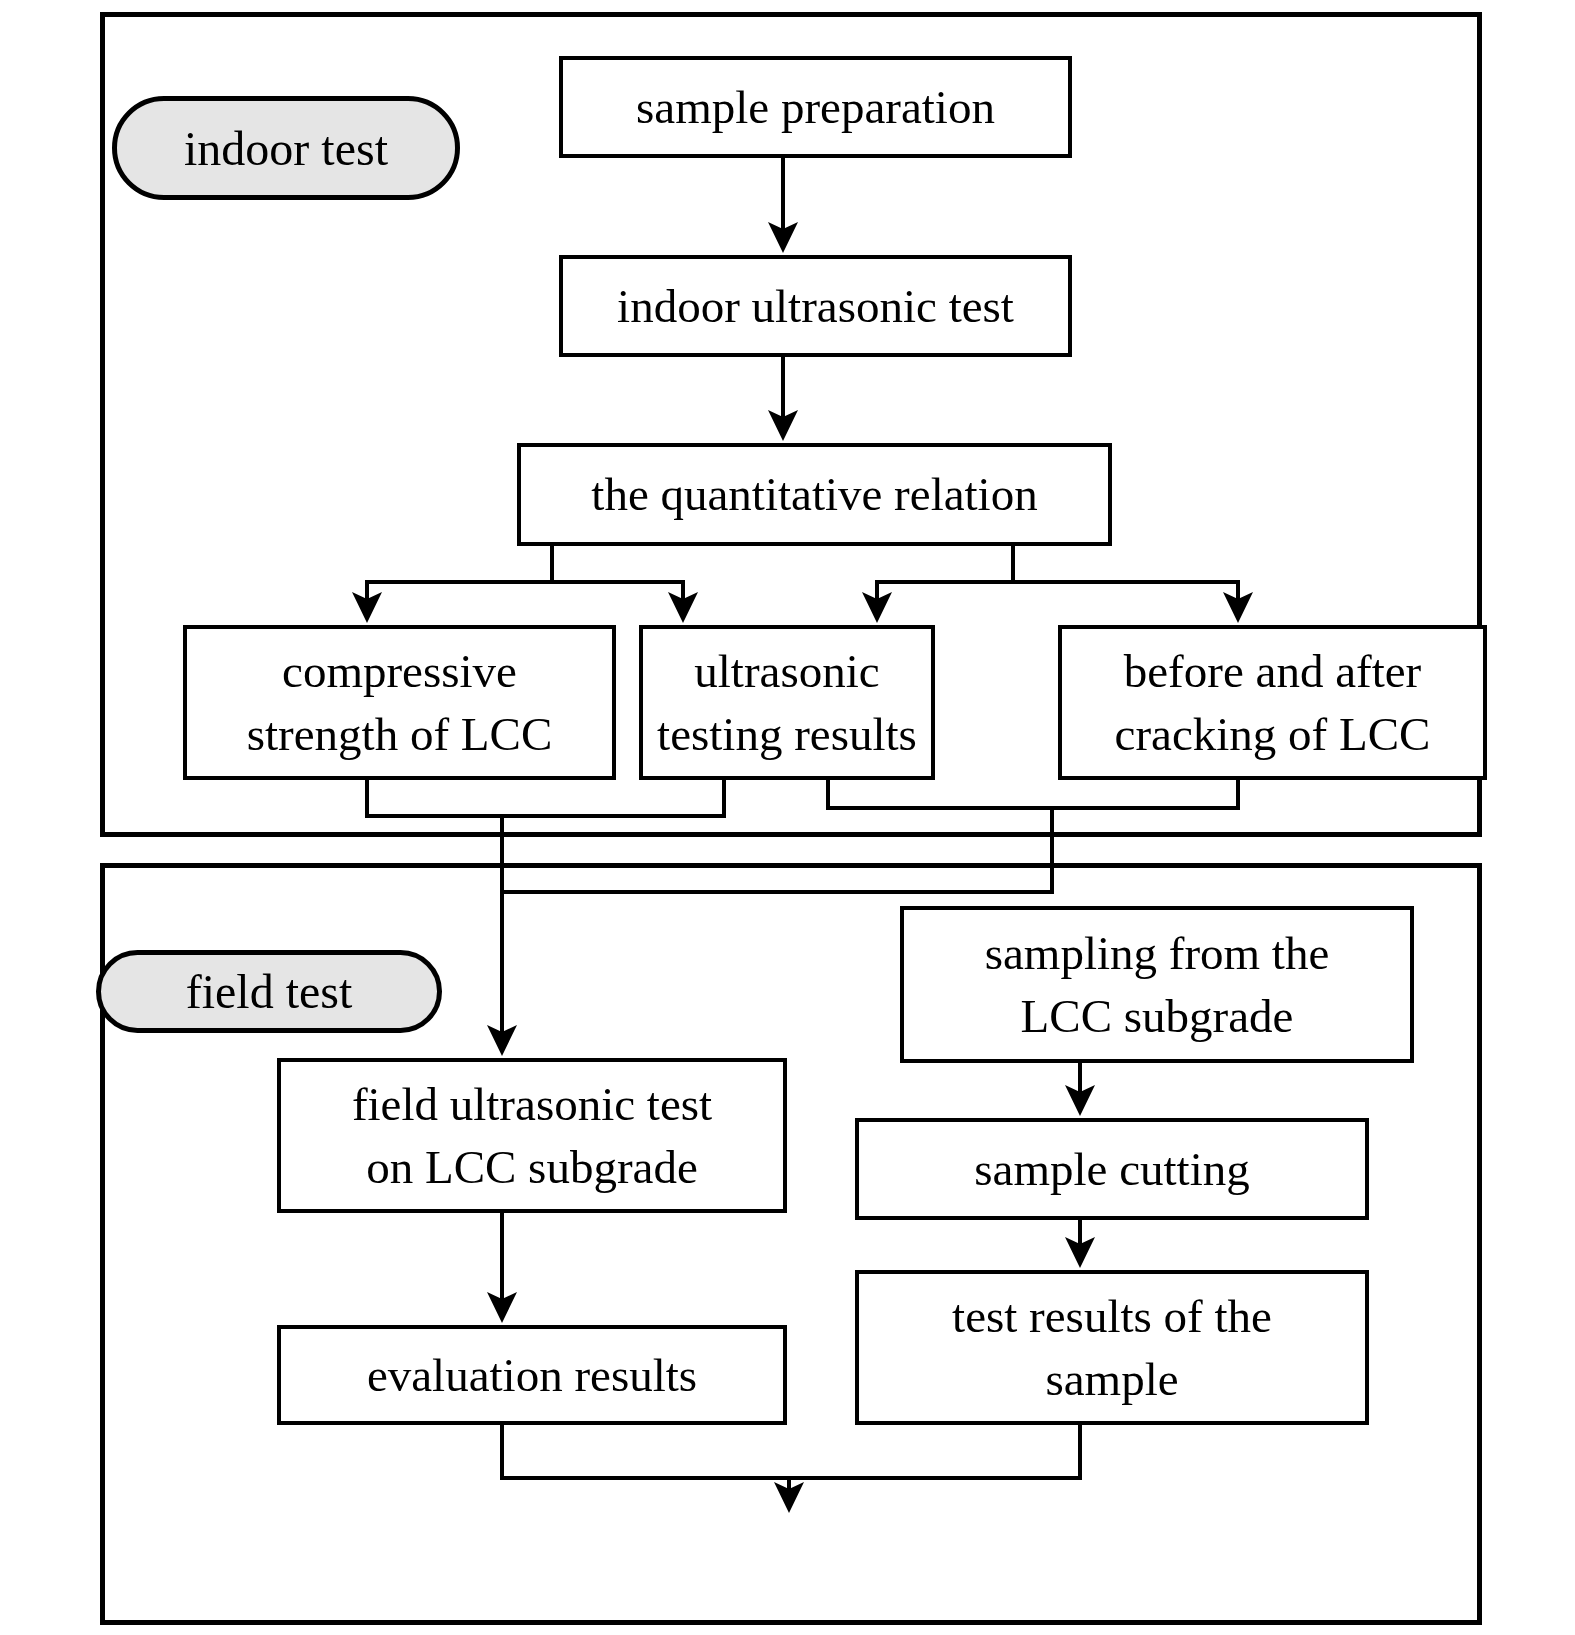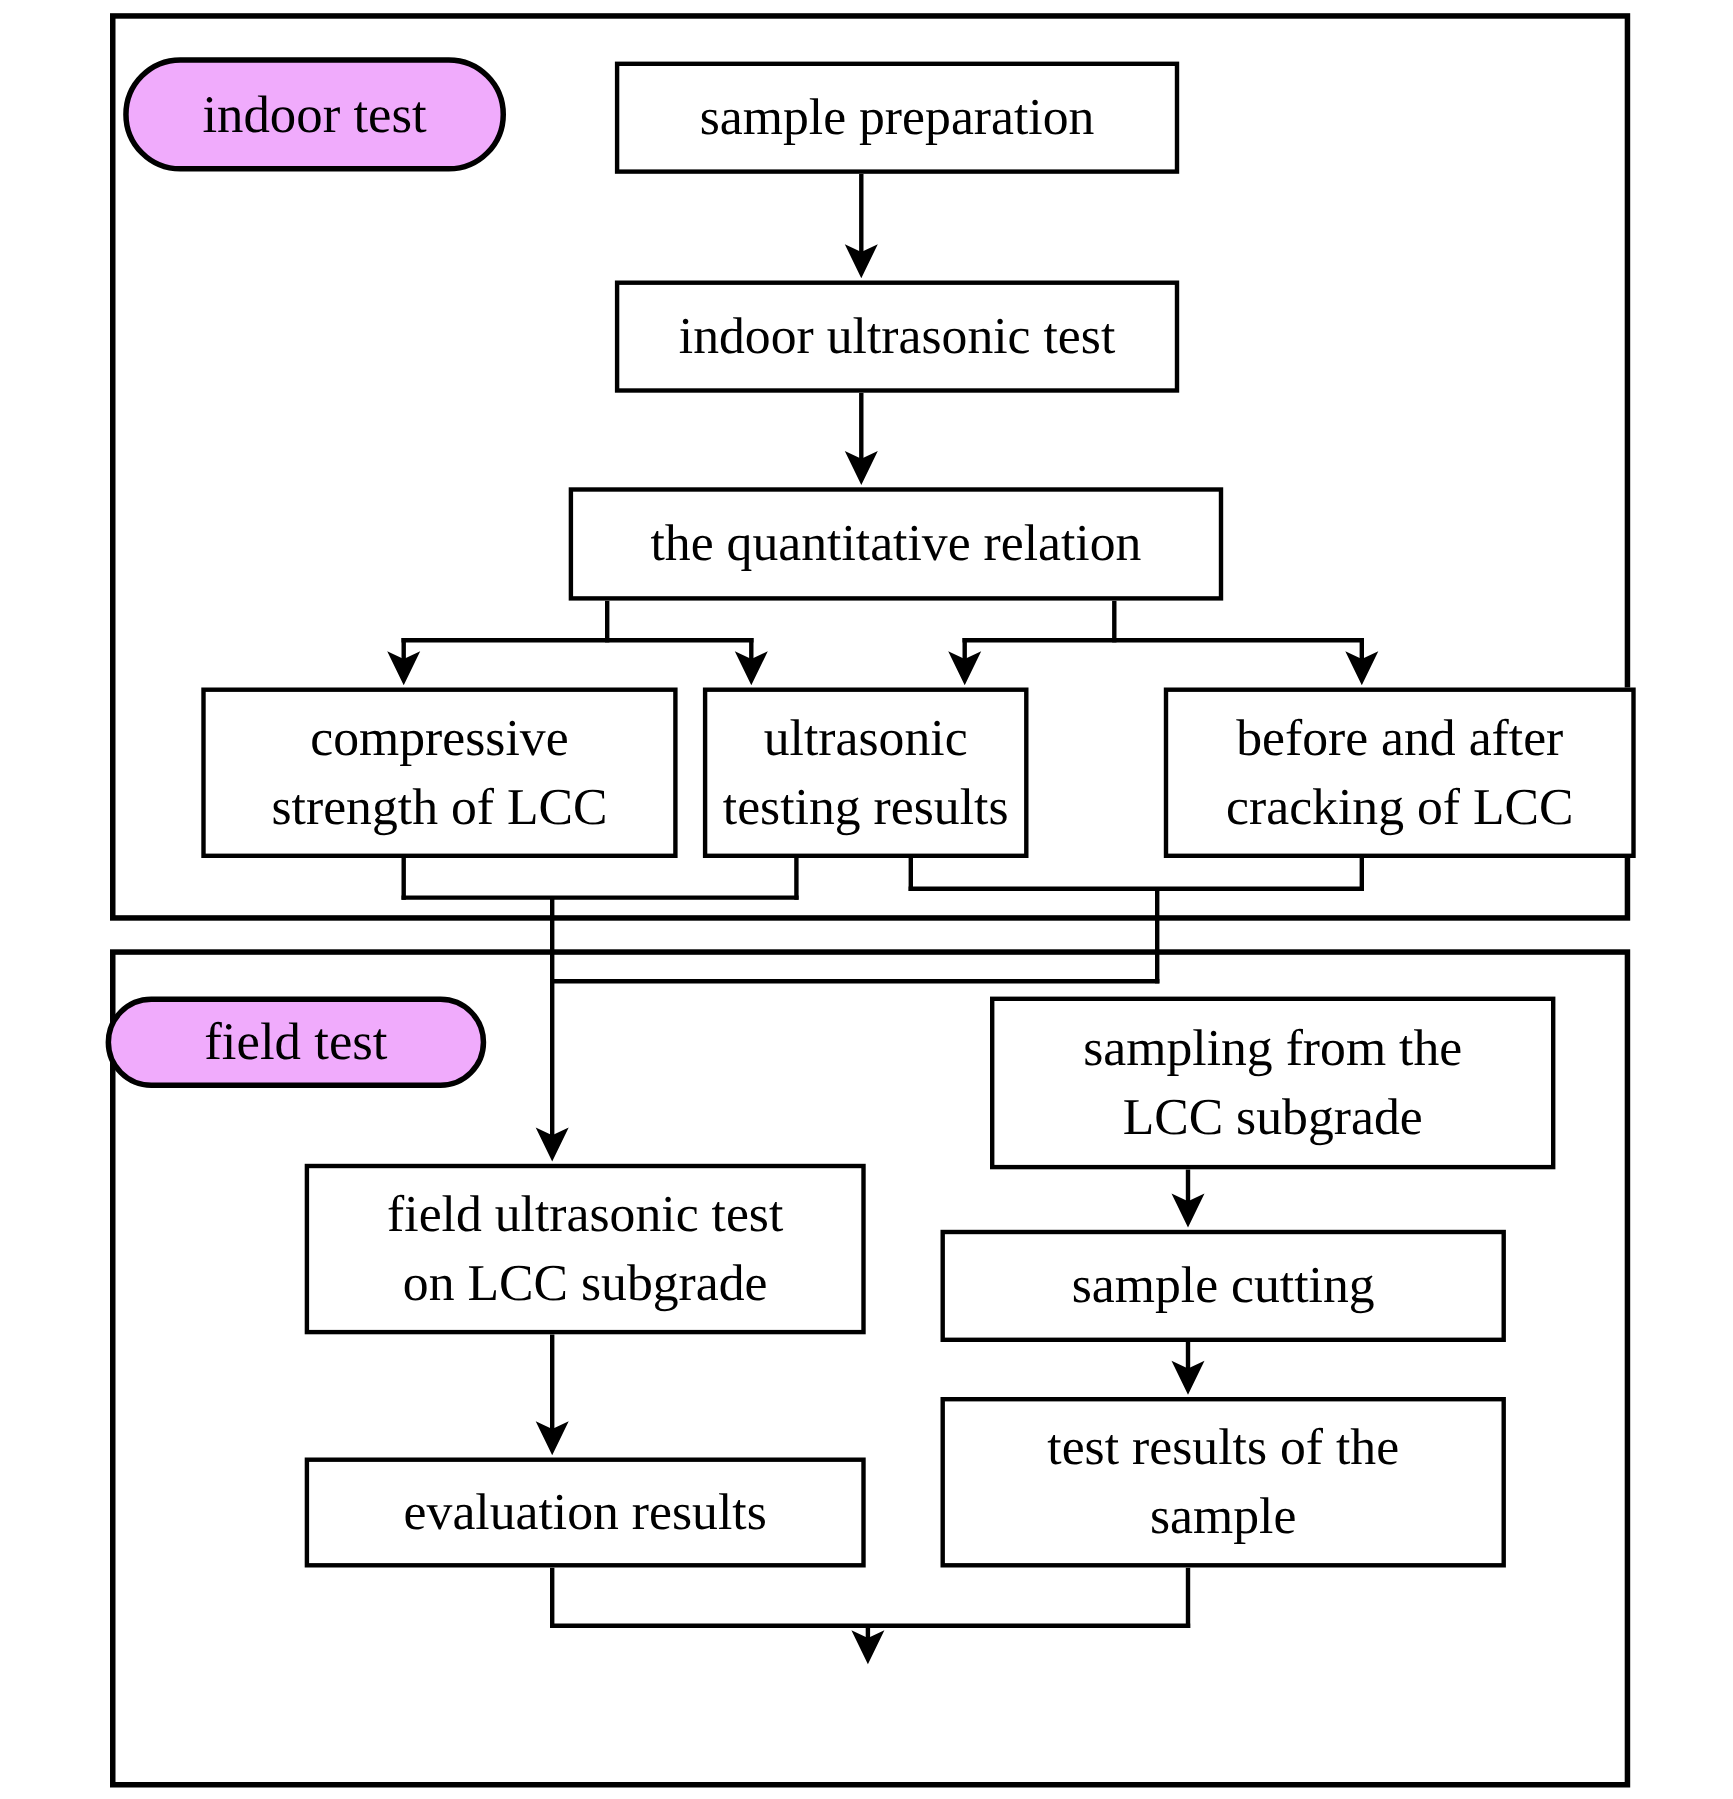--- a/index.html
+++ b/index.html
@@ -33,27 +33,28 @@
     text-align:center;
     font-size:47px;
     line-height:1.32;
     white-space:pre-line;
     z-index:2;
     margin-left:32px;
   }
   .pill{
     position:absolute;
     box-sizing:border-box;
-    background:#f0abfc;
+    background:#e5e5e5;
     border:5px solid #000000;
     border-radius:56px;
     display:flex;align-items:center;justify-content:center;
     text-align:center;
     font-size:48px;
     z-index:2;
+    margin-top:44px;
   }
   
   #frame-indoor{left:100px;top:12px;width:1382px;height:825px;}
   #frame-field{left:100px;top:863px;width:1382px;height:762px;}
   #pill-indoor{left:112px;top:52px;width:348px;height:104px;}
   #pill-field{left:96px;top:906px;width:346px;height:83px;text-align:center;}
   #node-sample-preparation{left:527px;top:56px;width:513px;height:102px;}
   #node-indoor-ultrasonic{left:527px;top:255px;width:513px;height:102px;}
   #node-quantitative-relation{left:485px;top:443px;width:595px;height:103px;}
   #node-compressive-strength{left:151px;top:625px;width:433px;height:155px;}

